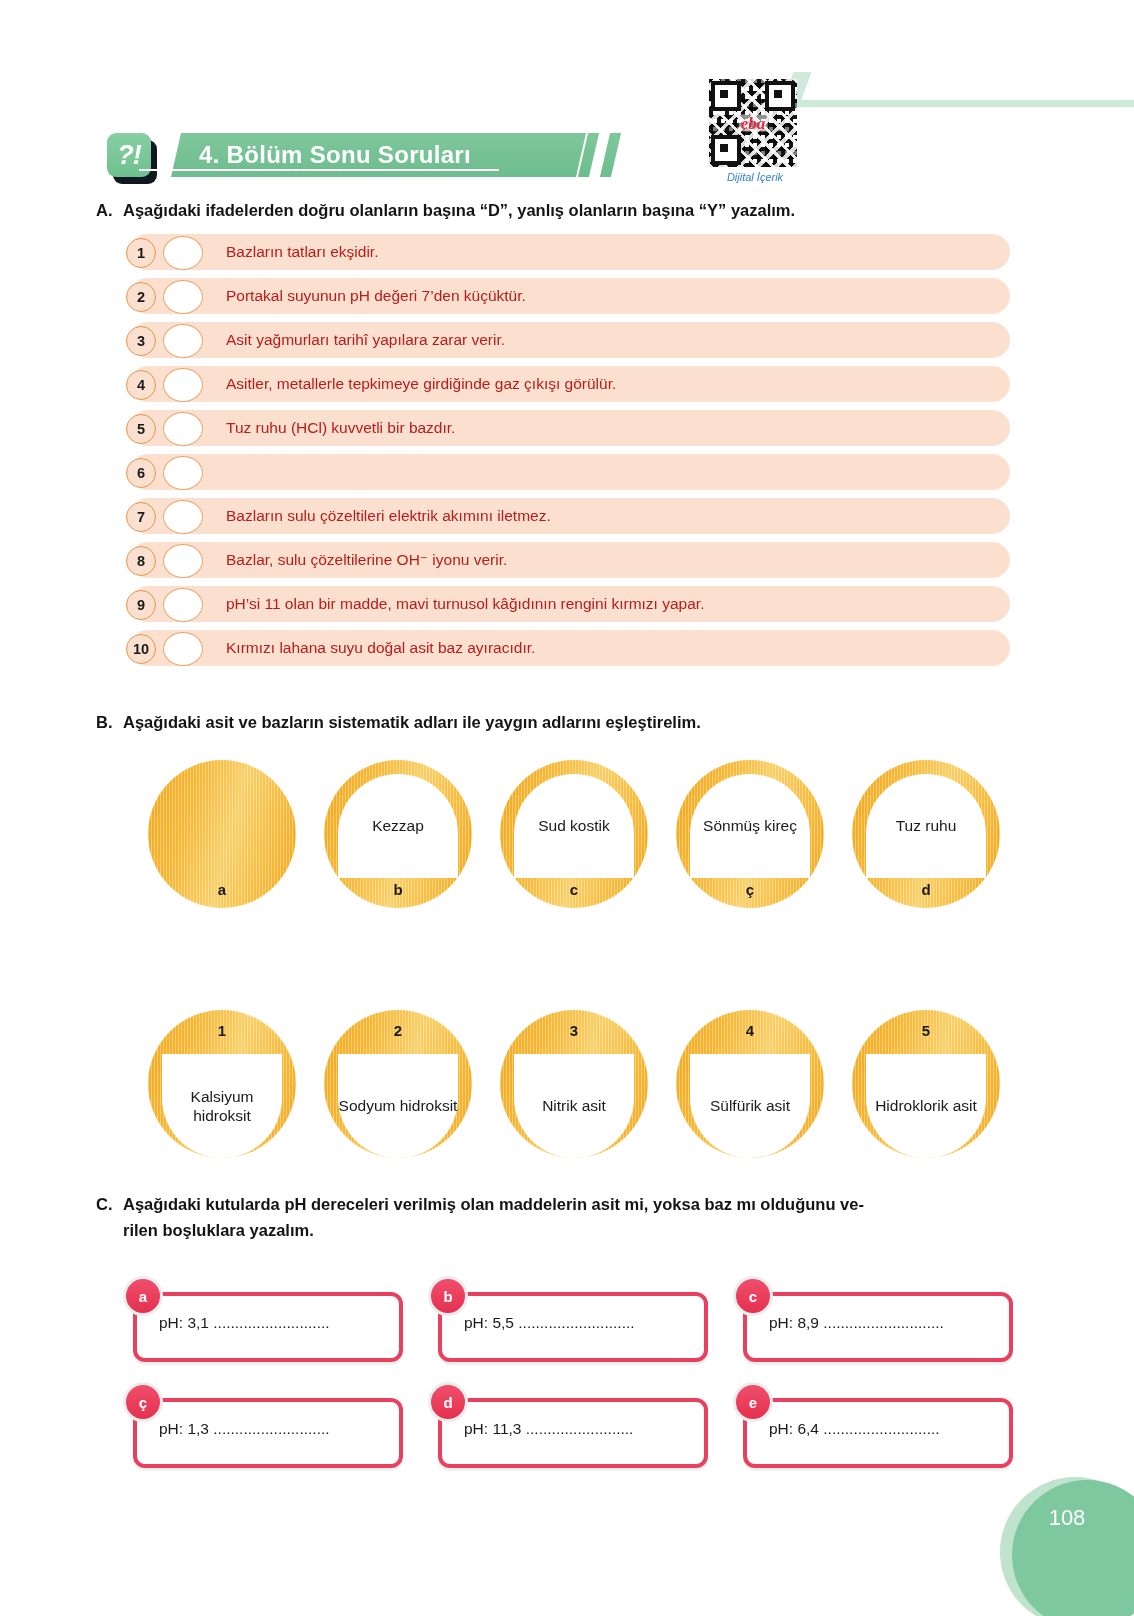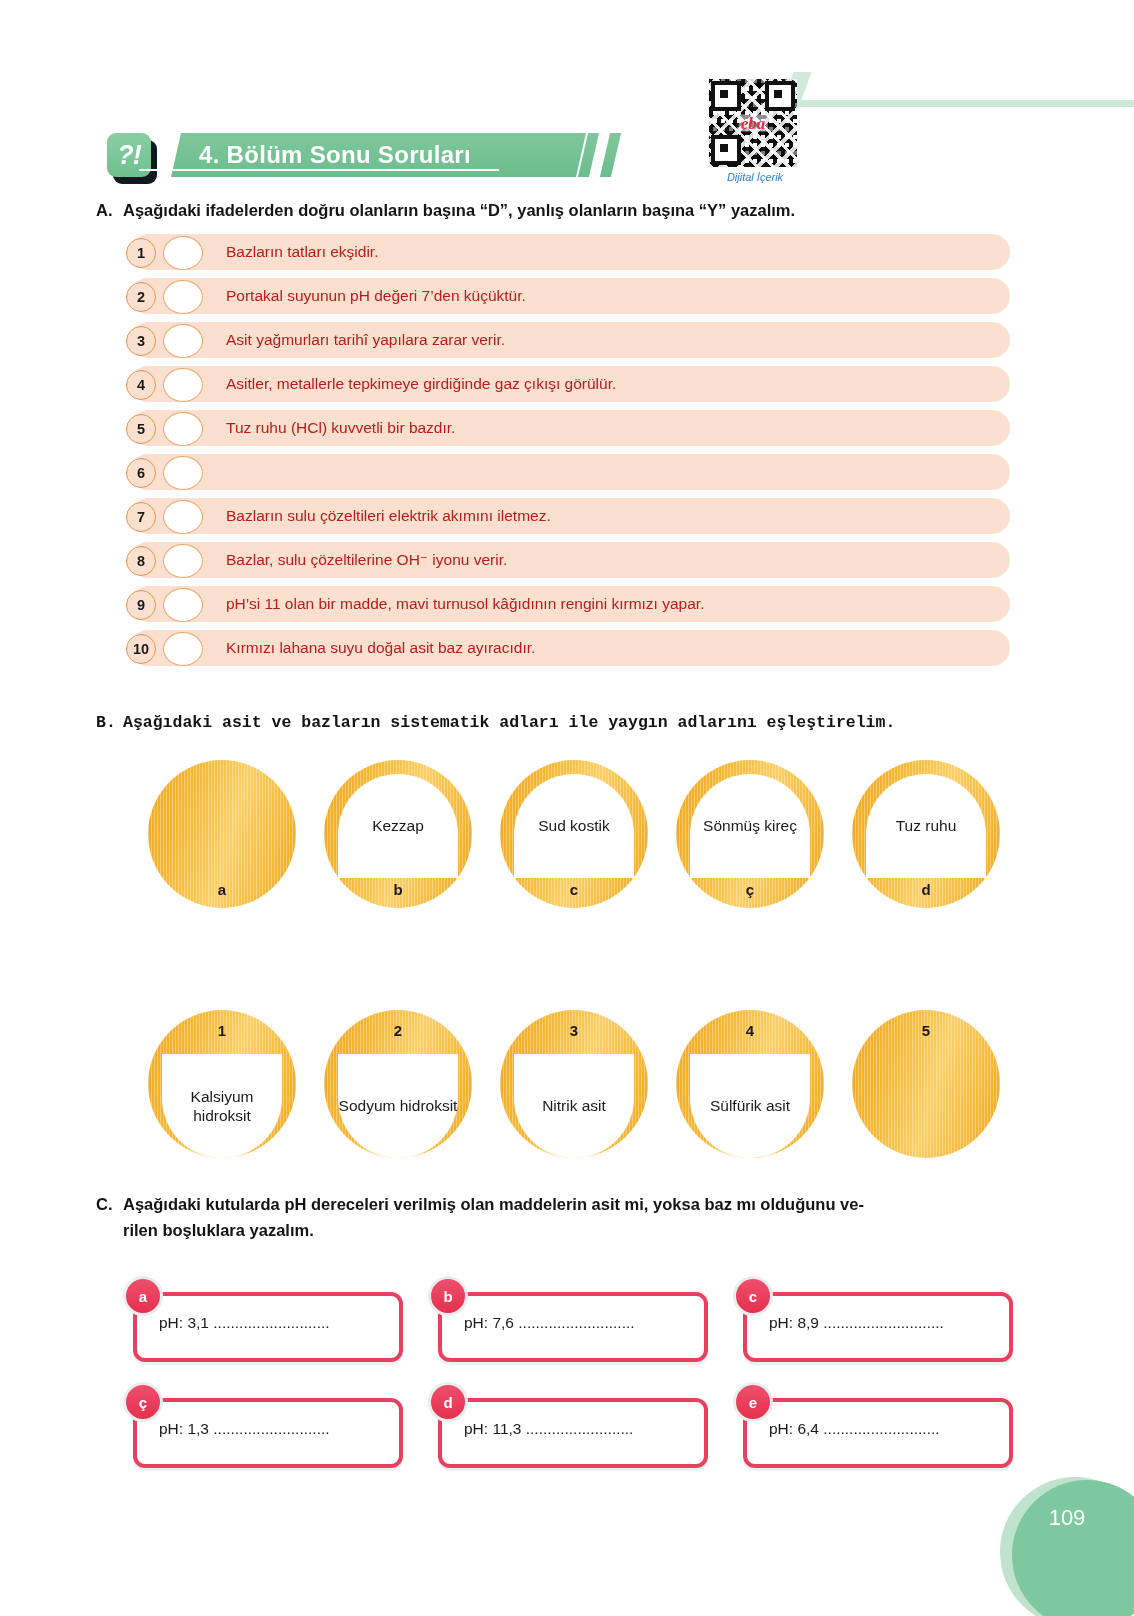--- a/index.html
+++ b/index.html
@@ -266,21 +266,21 @@
       <div class="a-box"></div>
       <div class="a-text">pH’si 11 olan bir madde, mavi turnusol kâğıdının rengini kırmızı yapar.</div>
     </div>
     <div class="a-row">
       <div class="a-num">10</div>
       <div class="a-box"></div>
       <div class="a-text">Kırmızı lahana suyu doğal asit baz ayıracıdır.</div>
     </div>
   </div>
 
-  <div class="q-head" style="left:96px;top:710px;width:920px;font-family:Liberation Mono, monospace;">
+  <div class="q-head" style="left:96px;top:710px;width:920px;">
     <span class="lbl">B.</span><span>Aşağıdaki asit ve bazların sistematik adları ile yaygın adlarını eşleştirelim.</span>
   </div>
 
   <div class="b-area">
     <div class="b-row">
       <div class="b-circle capbottom" style="left:18px;">
         <div class="b-letter">a</div>
       </div>
       <div class="b-circle capbottom" style="left:194px;">
         <div class="b-inner">Kezzap</div>
@@ -311,39 +311,40 @@
       </div>
       <div class="b-circle captop" style="left:370px;">
         <div class="b-inner">Nitrik asit</div>
         <div class="b-letter">3</div>
       </div>
       <div class="b-circle captop" style="left:546px;">
         <div class="b-inner">Sülfürik asit</div>
         <div class="b-letter">4</div>
       </div>
       <div class="b-circle captop" style="left:722px;">
+        <div class="b-inner">Hidroklorik asit</div>
         <div class="b-letter">5</div>
       </div>
     </div>
   </div>
 
   <div class="q-head" style="left:96px;top:1192px;width:930px;">
     <span class="lbl">C.</span><span>Aşağıdaki kutularda pH dereceleri verilmiş olan maddelerin asit mi, yoksa baz mı olduğunu ve-</span>
     <div style="margin-left:27px;">rilen boşluklara yazalım.</div>
   </div>
 
   <div class="c-area">
     <div class="c-row">
       <div class="c-box" style="left:0px;">
         <div class="c-badge">a</div>
         <div class="c-text">pH: 3,1 ...........................</div>
       </div>
       <div class="c-box" style="left:305px;">
         <div class="c-badge">b</div>
-        <div class="c-text">pH: 7,6 ...........................</div>
+        <div class="c-text">pH: 5,5 ...........................</div>
       </div>
       <div class="c-box" style="left:610px;">
         <div class="c-badge">c</div>
         <div class="c-text">pH: 8,9 ............................</div>
       </div>
     </div>
     <div class="c-row" style="margin-top:22px;">
       <div class="c-box" style="left:0px;">
         <div class="c-badge">ç</div>
         <div class="c-text">pH: 1,3 ...........................</div>
@@ -354,15 +355,15 @@
       </div>
       <div class="c-box" style="left:610px;">
         <div class="c-badge">e</div>
         <div class="c-text">pH: 6,4 ...........................</div>
       </div>
     </div>
   </div>
 
   <div class="pagenum-shadow"></div>
   <div class="pagenum"></div>
-  <div class="pagenum-txt">109</div>
+  <div class="pagenum-txt">108</div>
 
 </div>
 
 </body></html>

